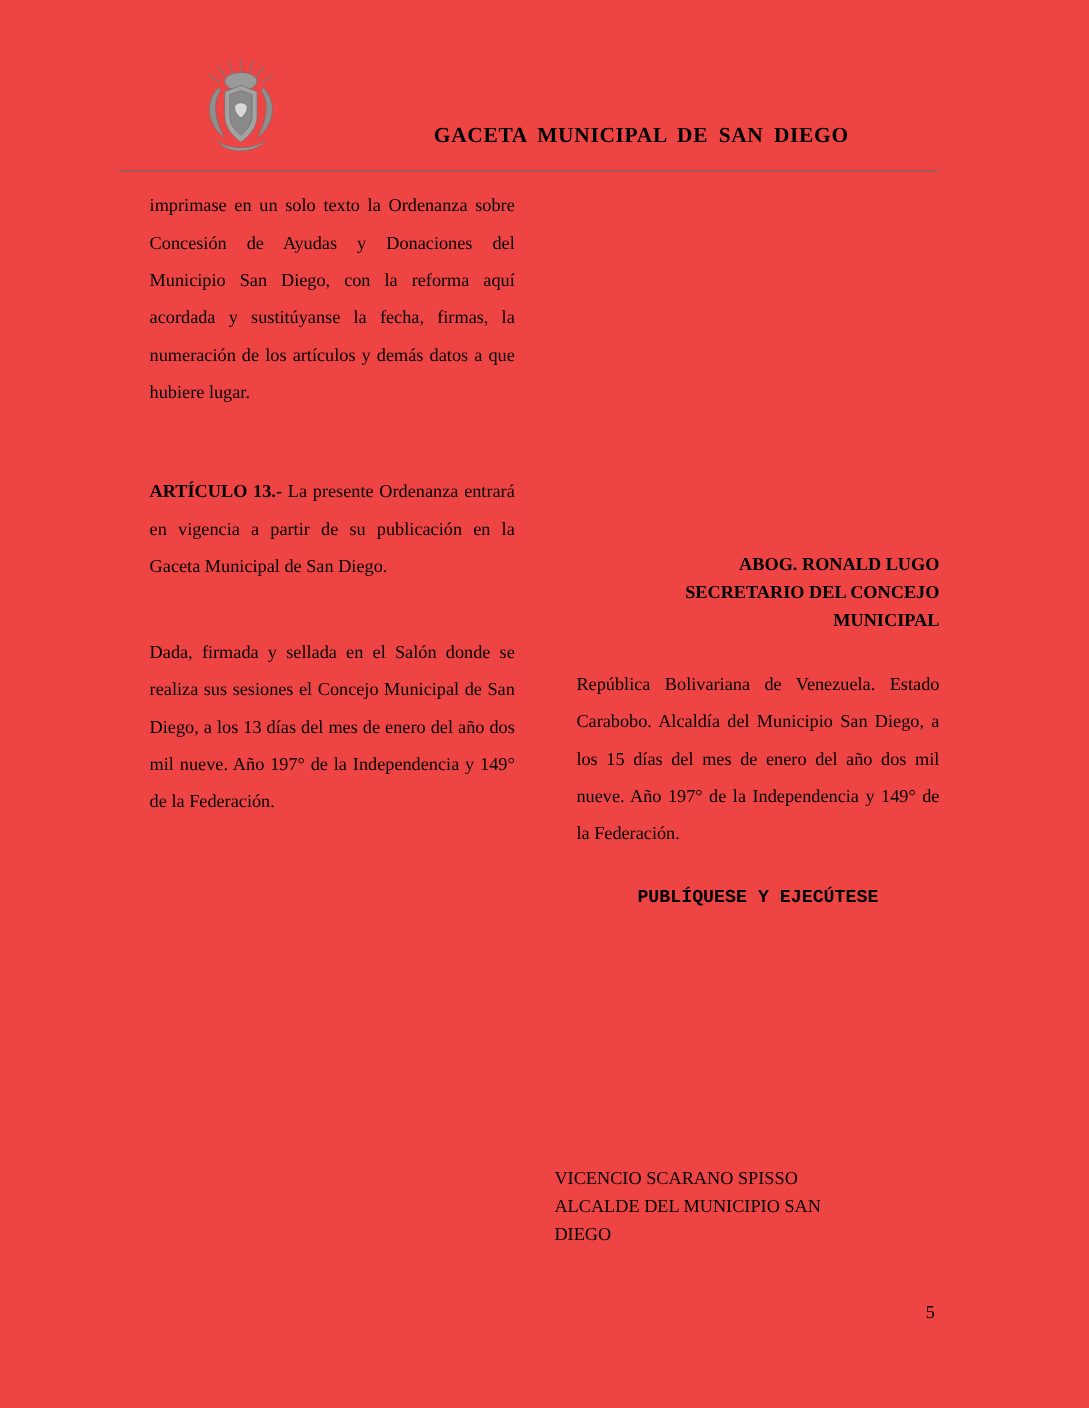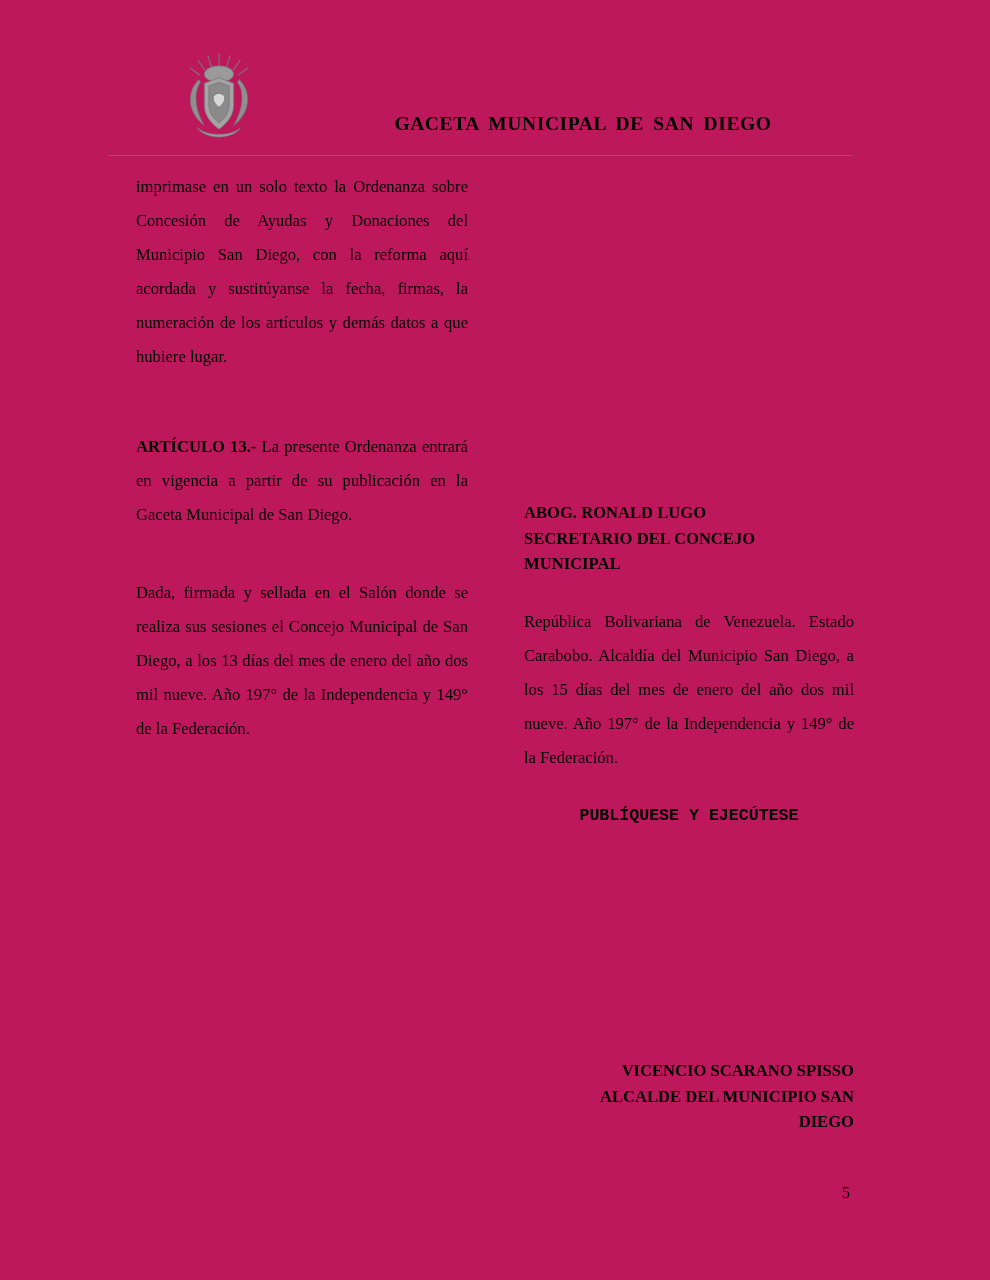--- a/index.html
+++ b/index.html
@@ -4,21 +4,21 @@
 <style>
   html, body {
     margin: 0;
     padding: 0;
     background: #ffffff;
   }
   .page {
     position: relative;
     width: 990px;
     height: 1280px;
-    background: #be185d;
+    background: #ef4444;
     font-family: "Liberation Serif", serif;
     color: #000000;
     overflow: hidden;
   }
 
   
   .header {
     position: absolute;
     left: 108px;
     top: 40px;
@@ -86,42 +86,42 @@
     left: 136px;
     top: 1058px;
     width: 356px;
     text-align: center;
     font-weight: bold;
     font-size: 16.6px;
     line-height: 25.6px;
   }
   .sig-right {
     position: absolute;
-    left: 524px;
+    left: 504px;
     top: 1058px;
     width: 330px;
-    text-align: right;
-    font-weight: bold;
+    text-align: left;
+    font-weight: normal;
     font-size: 16.6px;
     line-height: 25.6px;
   }
 
   .page-number {
     position: absolute;
     right: 140px;
     top: 1183px;
     font-size: 16.6px;
   }
 
   
   .sec-title {
     font-weight: bold;
     font-size: 16.6px;
     line-height: 25.6px;
-    text-align: left;
+    text-align: right;
   }
   .publ {
     font-weight: bold;
     font-size: 16.6px;
     line-height: 25.6px;
     text-align: center;
     font-family: Liberation Mono, monospace;
   }
 </style>
 </head>

